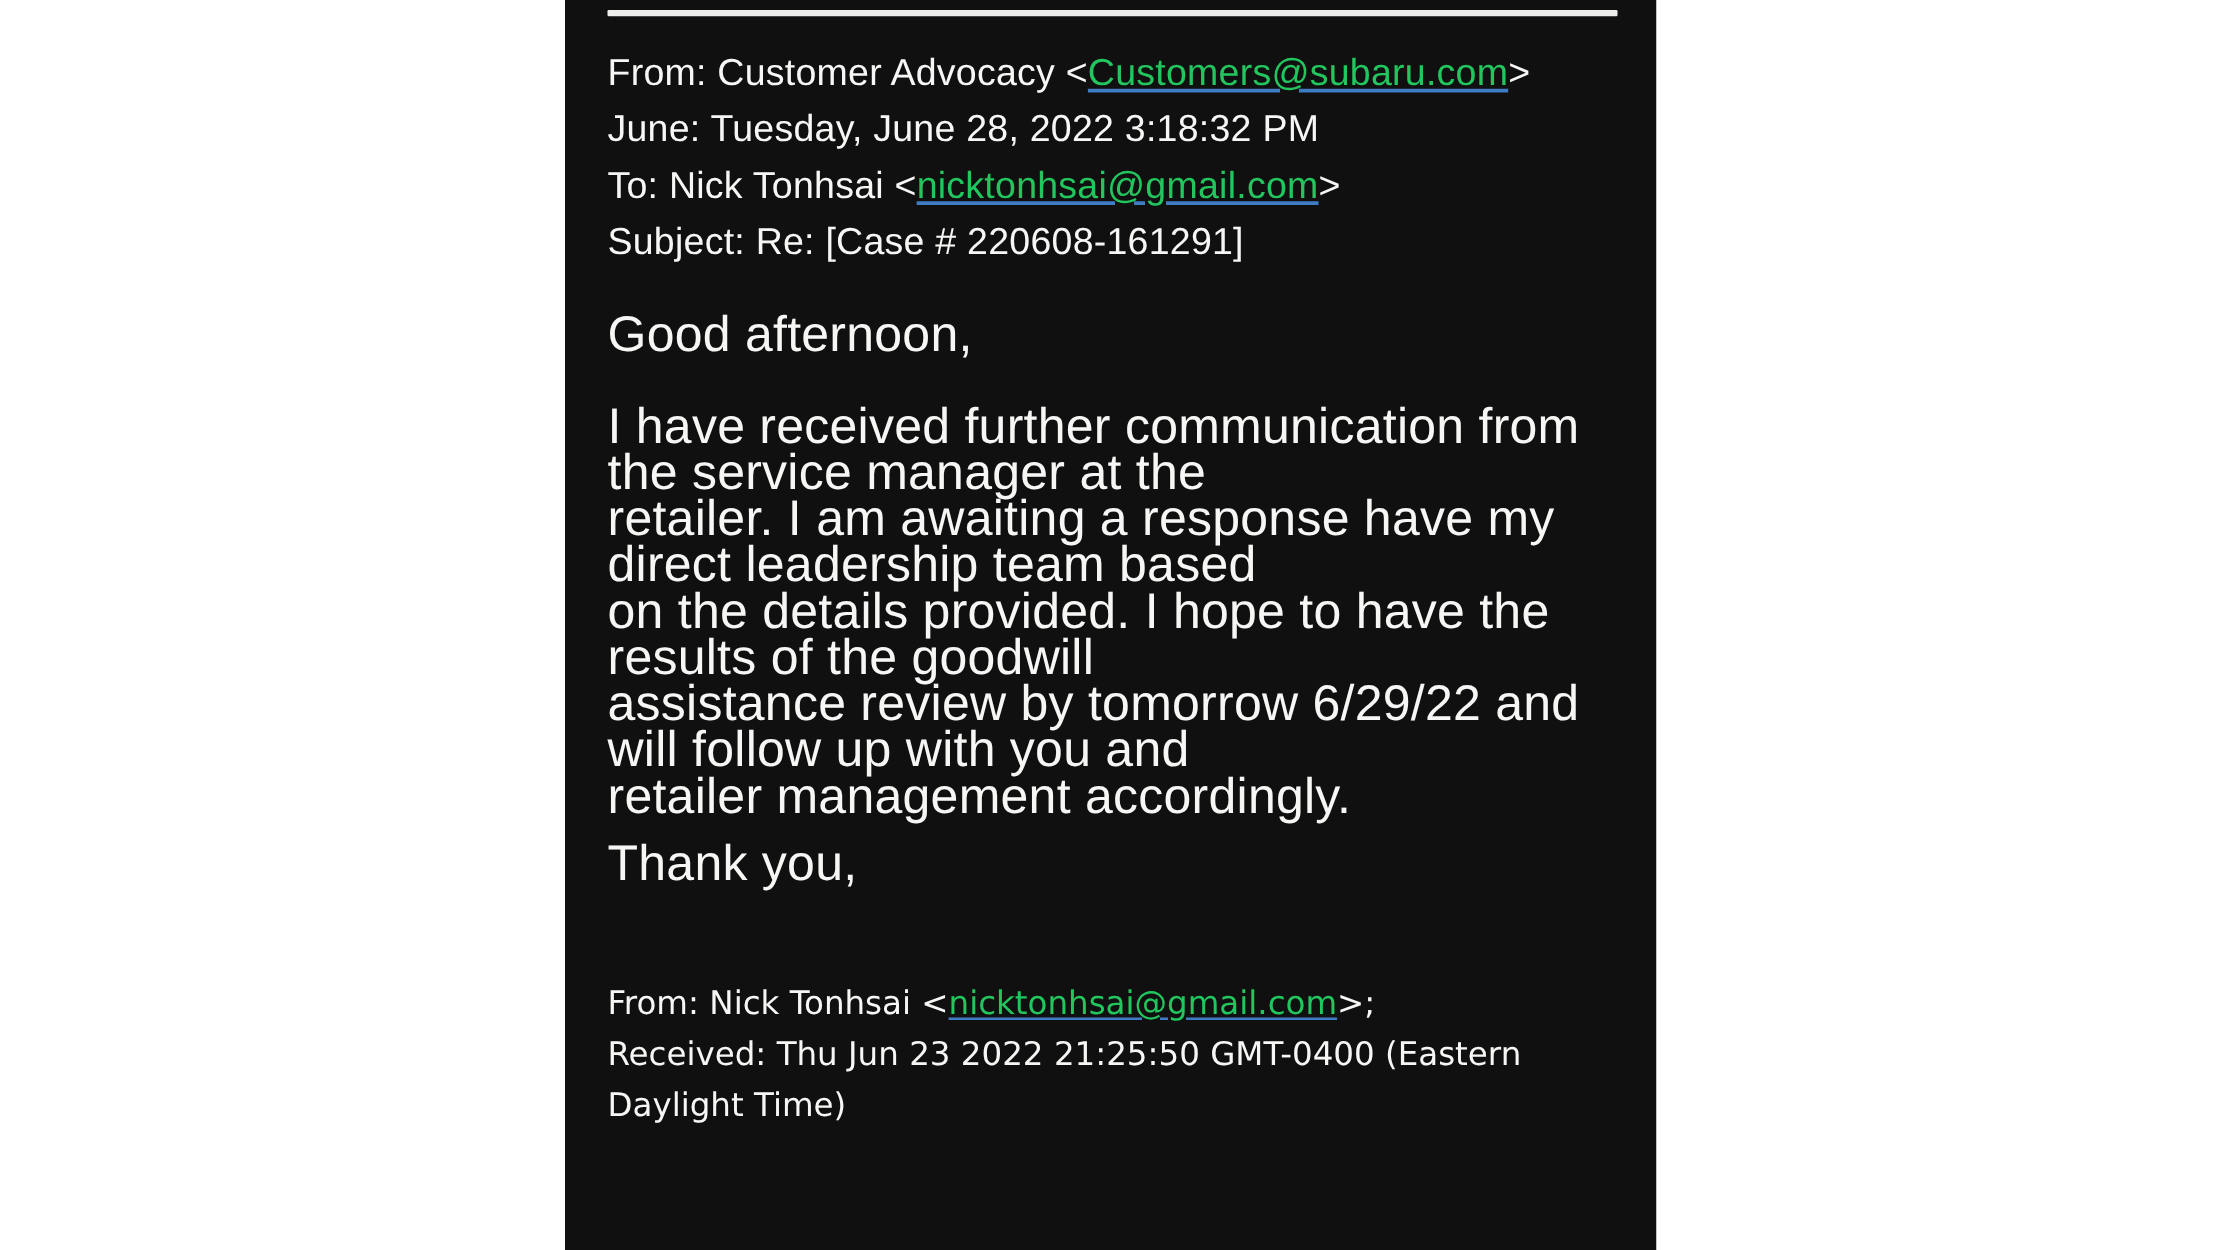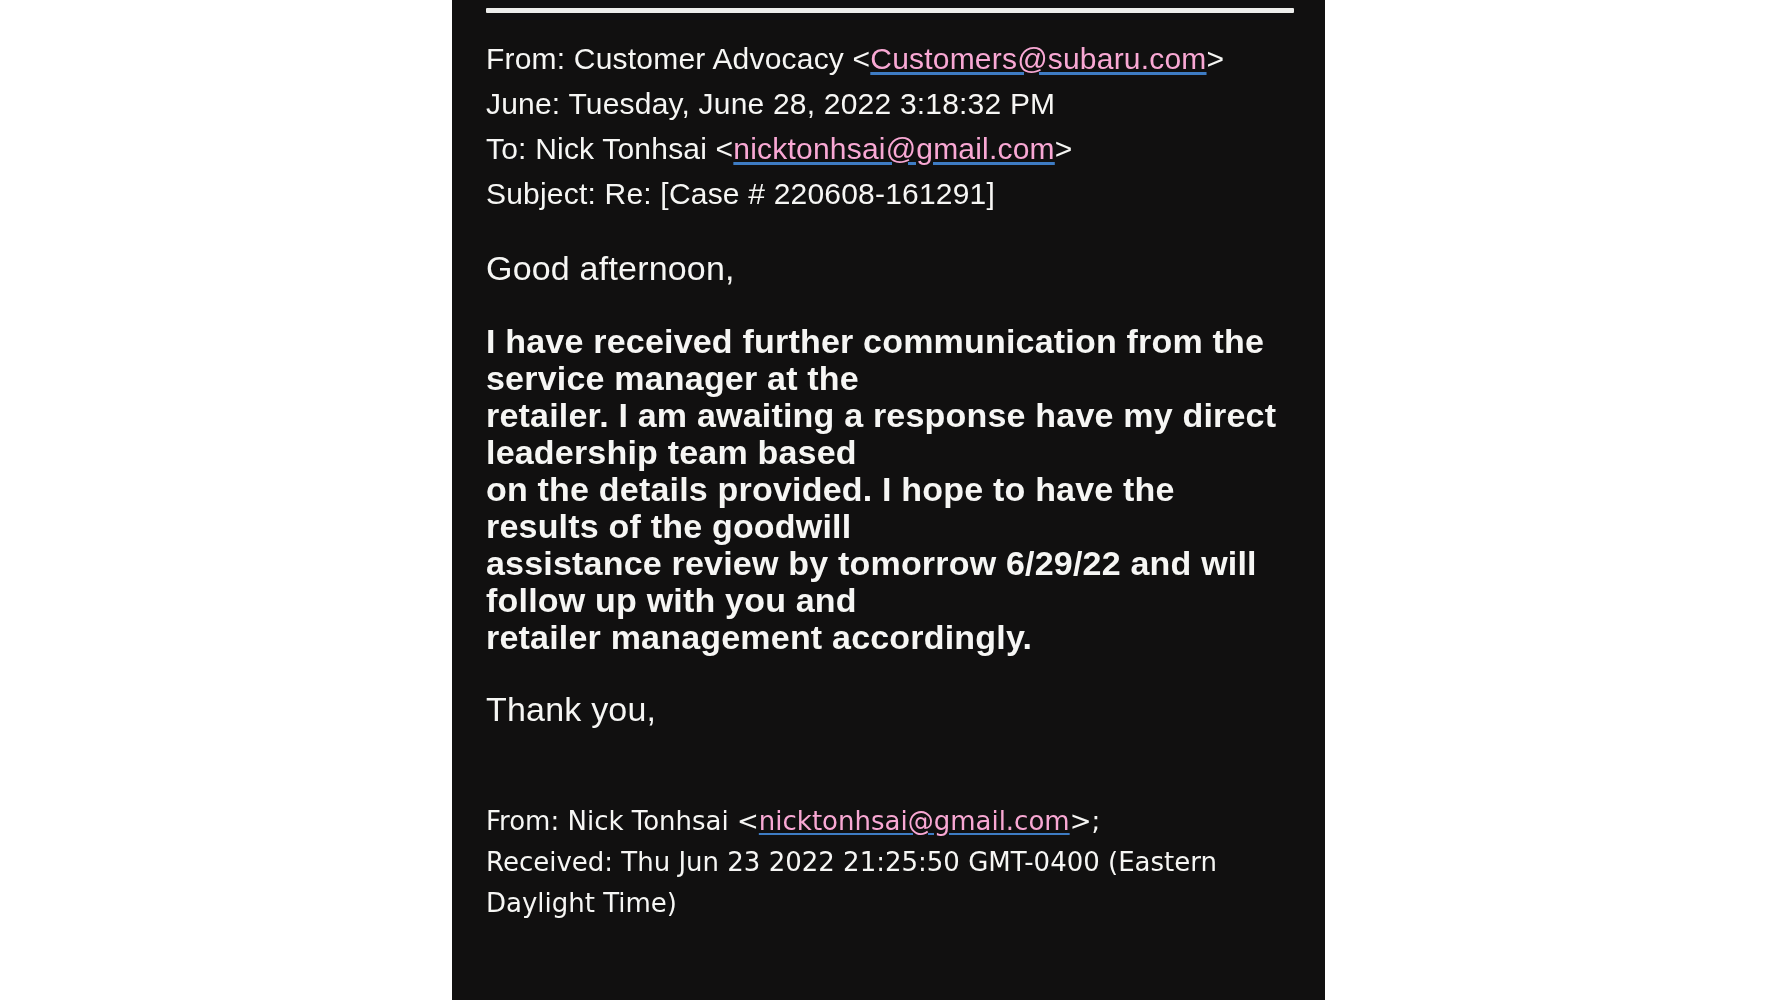--- a/index.html
+++ b/index.html
@@ -24,34 +24,34 @@
     height: 5px;
     background: #ededeb;
     border-radius: 1px;
   }
   .hdr-block {
     margin-top: 23px;
     font-size: 30px;
     line-height: 45px;
     letter-spacing: 0.2px;
   }
-  .body-line { font-size: 34px; line-height: 37px; letter-spacing: 0.2px; }
+  .body-line { font-size: 40px; line-height: 37px; letter-spacing: 0.2px; }
   .greeting   { margin-top: 34px; }
-  .para       { margin-top: 36px; font-weight: bold; }
-  .closing    { margin-top: 35px; }
+  .para       { margin-top: 36px; }
+  .closing    { margin-top: 17px; }
   .signature  { margin-top: 37px; }
   .quoted-block {
     margin-top: 73px;
     font-family: "DejaVu Sans", sans-serif;
     font-size: 26px;
     line-height: 41px;
   }
   b { font-weight: normal; }
   a.lnk {
-    color: #f9a8d4;
+    color: #22c55e;
     text-decoration: underline;
     text-decoration-color: #3e7cc4;
     text-underline-offset: 3px;
     cursor: pointer;
   }
 </style>
 </head>
 <body>
 
 <div class="email-panel">

